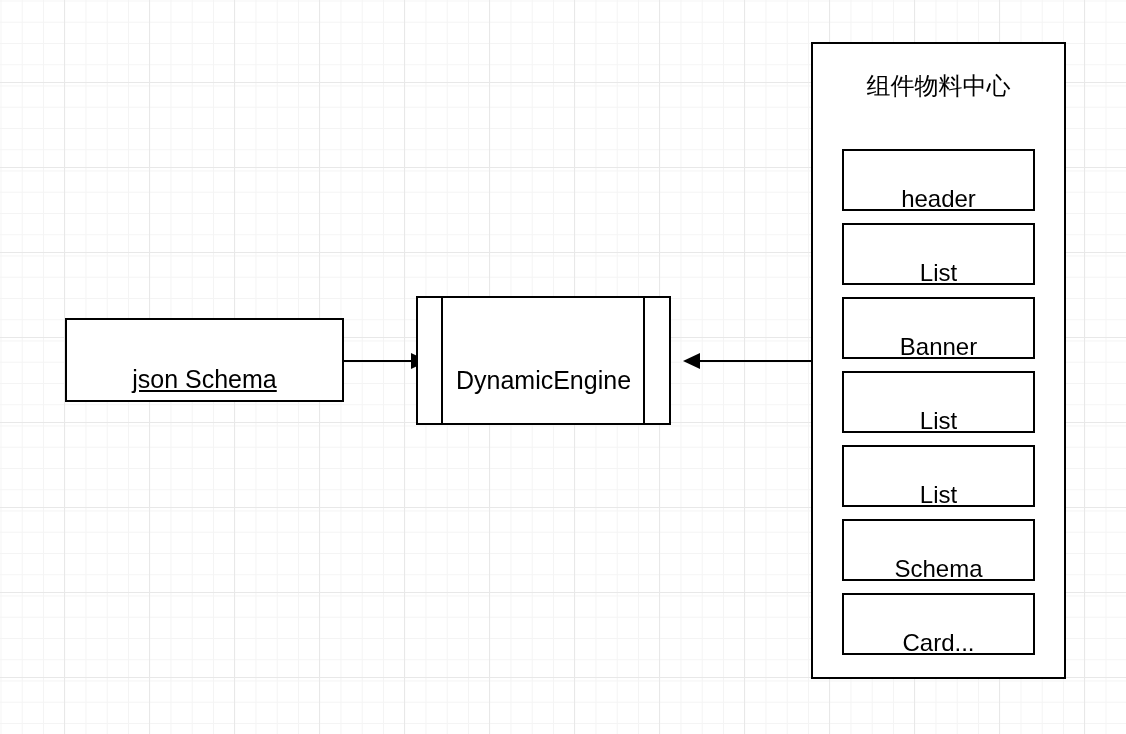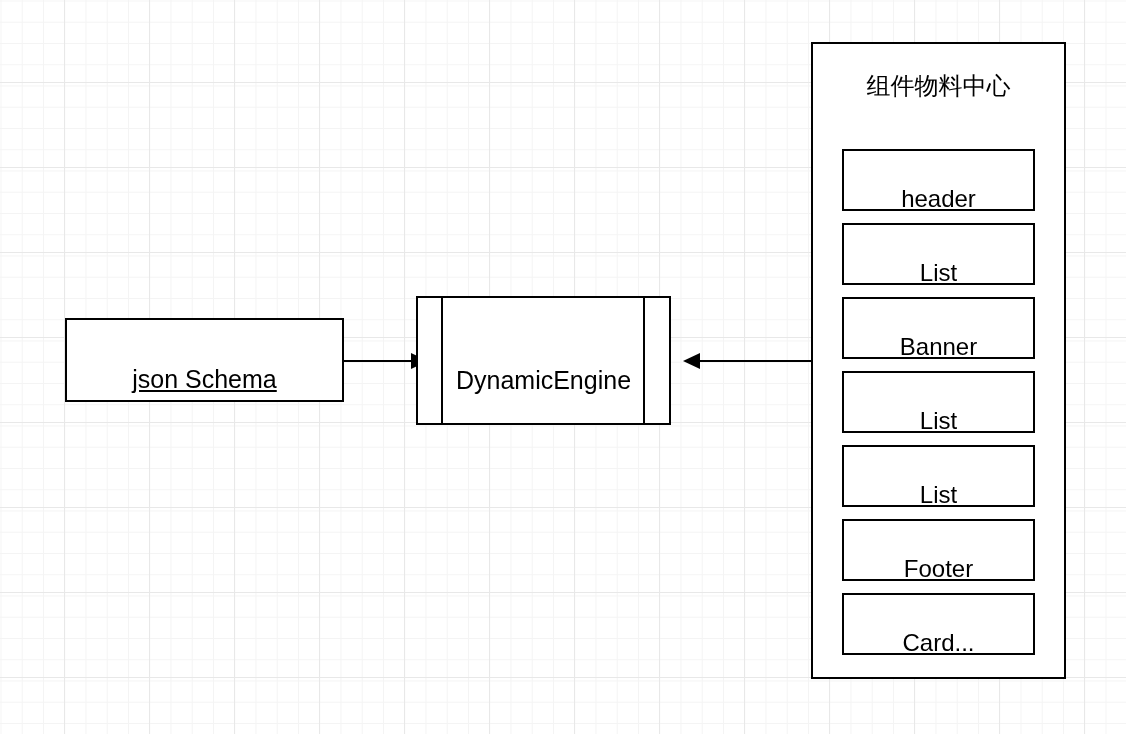--- a/index.html
+++ b/index.html
@@ -146,21 +146,21 @@
       <div class="material-item">
         <span class="label">Banner</span>
       </div>
       <div class="material-item">
         <span class="label">List</span>
       </div>
       <div class="material-item">
         <span class="label">List</span>
       </div>
       <div class="material-item">
-        <span class="label">Footer</span>
+        <span class="label">Schema</span>
       </div>
       <div class="material-item">
         <span class="label">Card...</span>
       </div>
     </div>
   </div>
 
 </div>
 
 </body></html>

